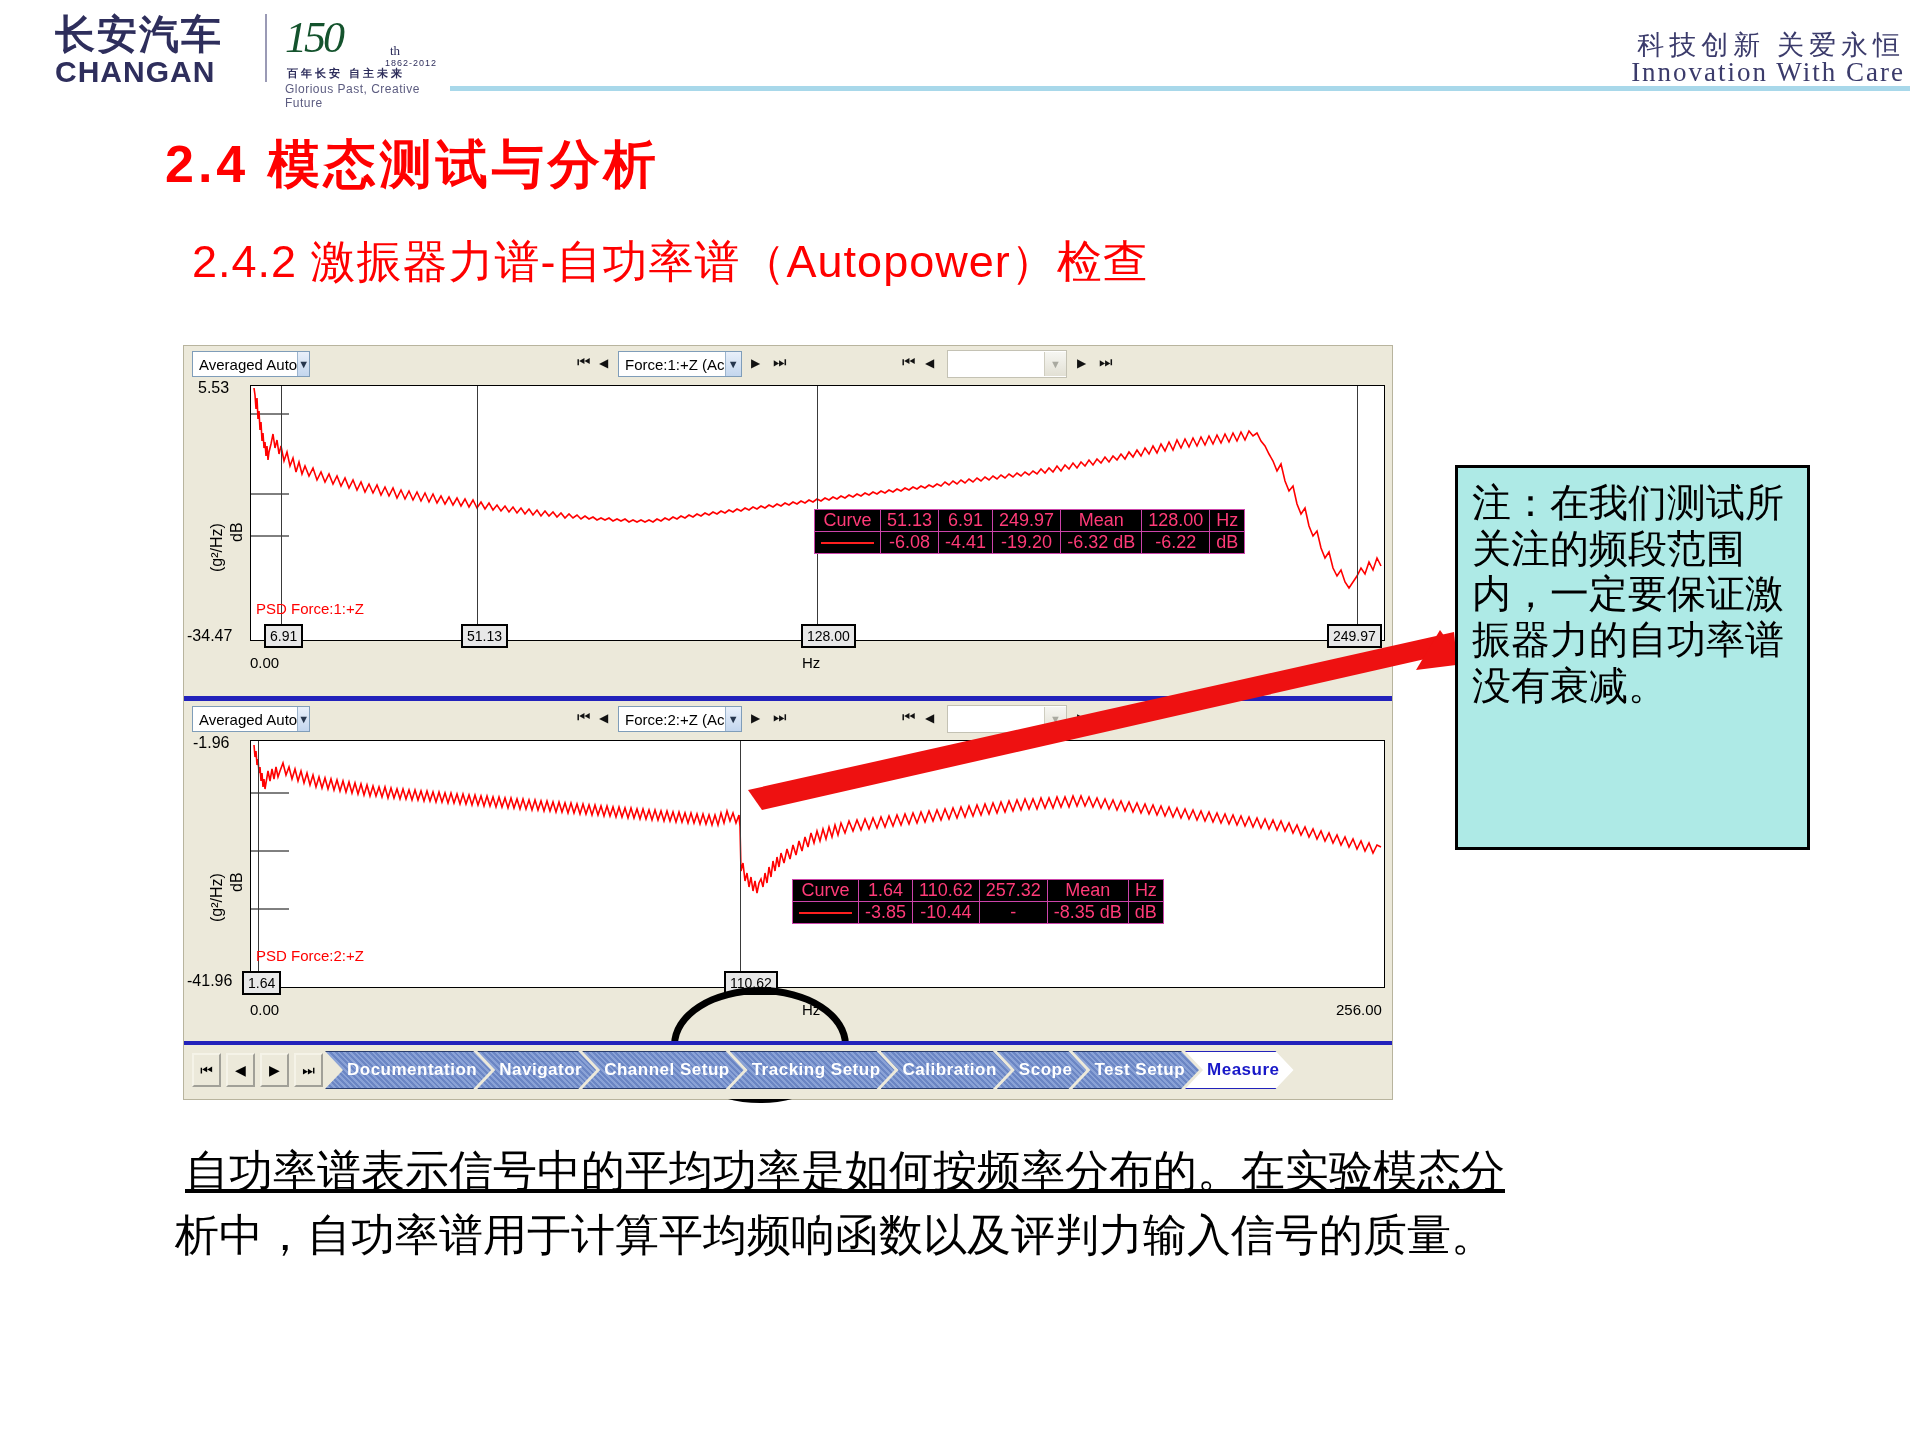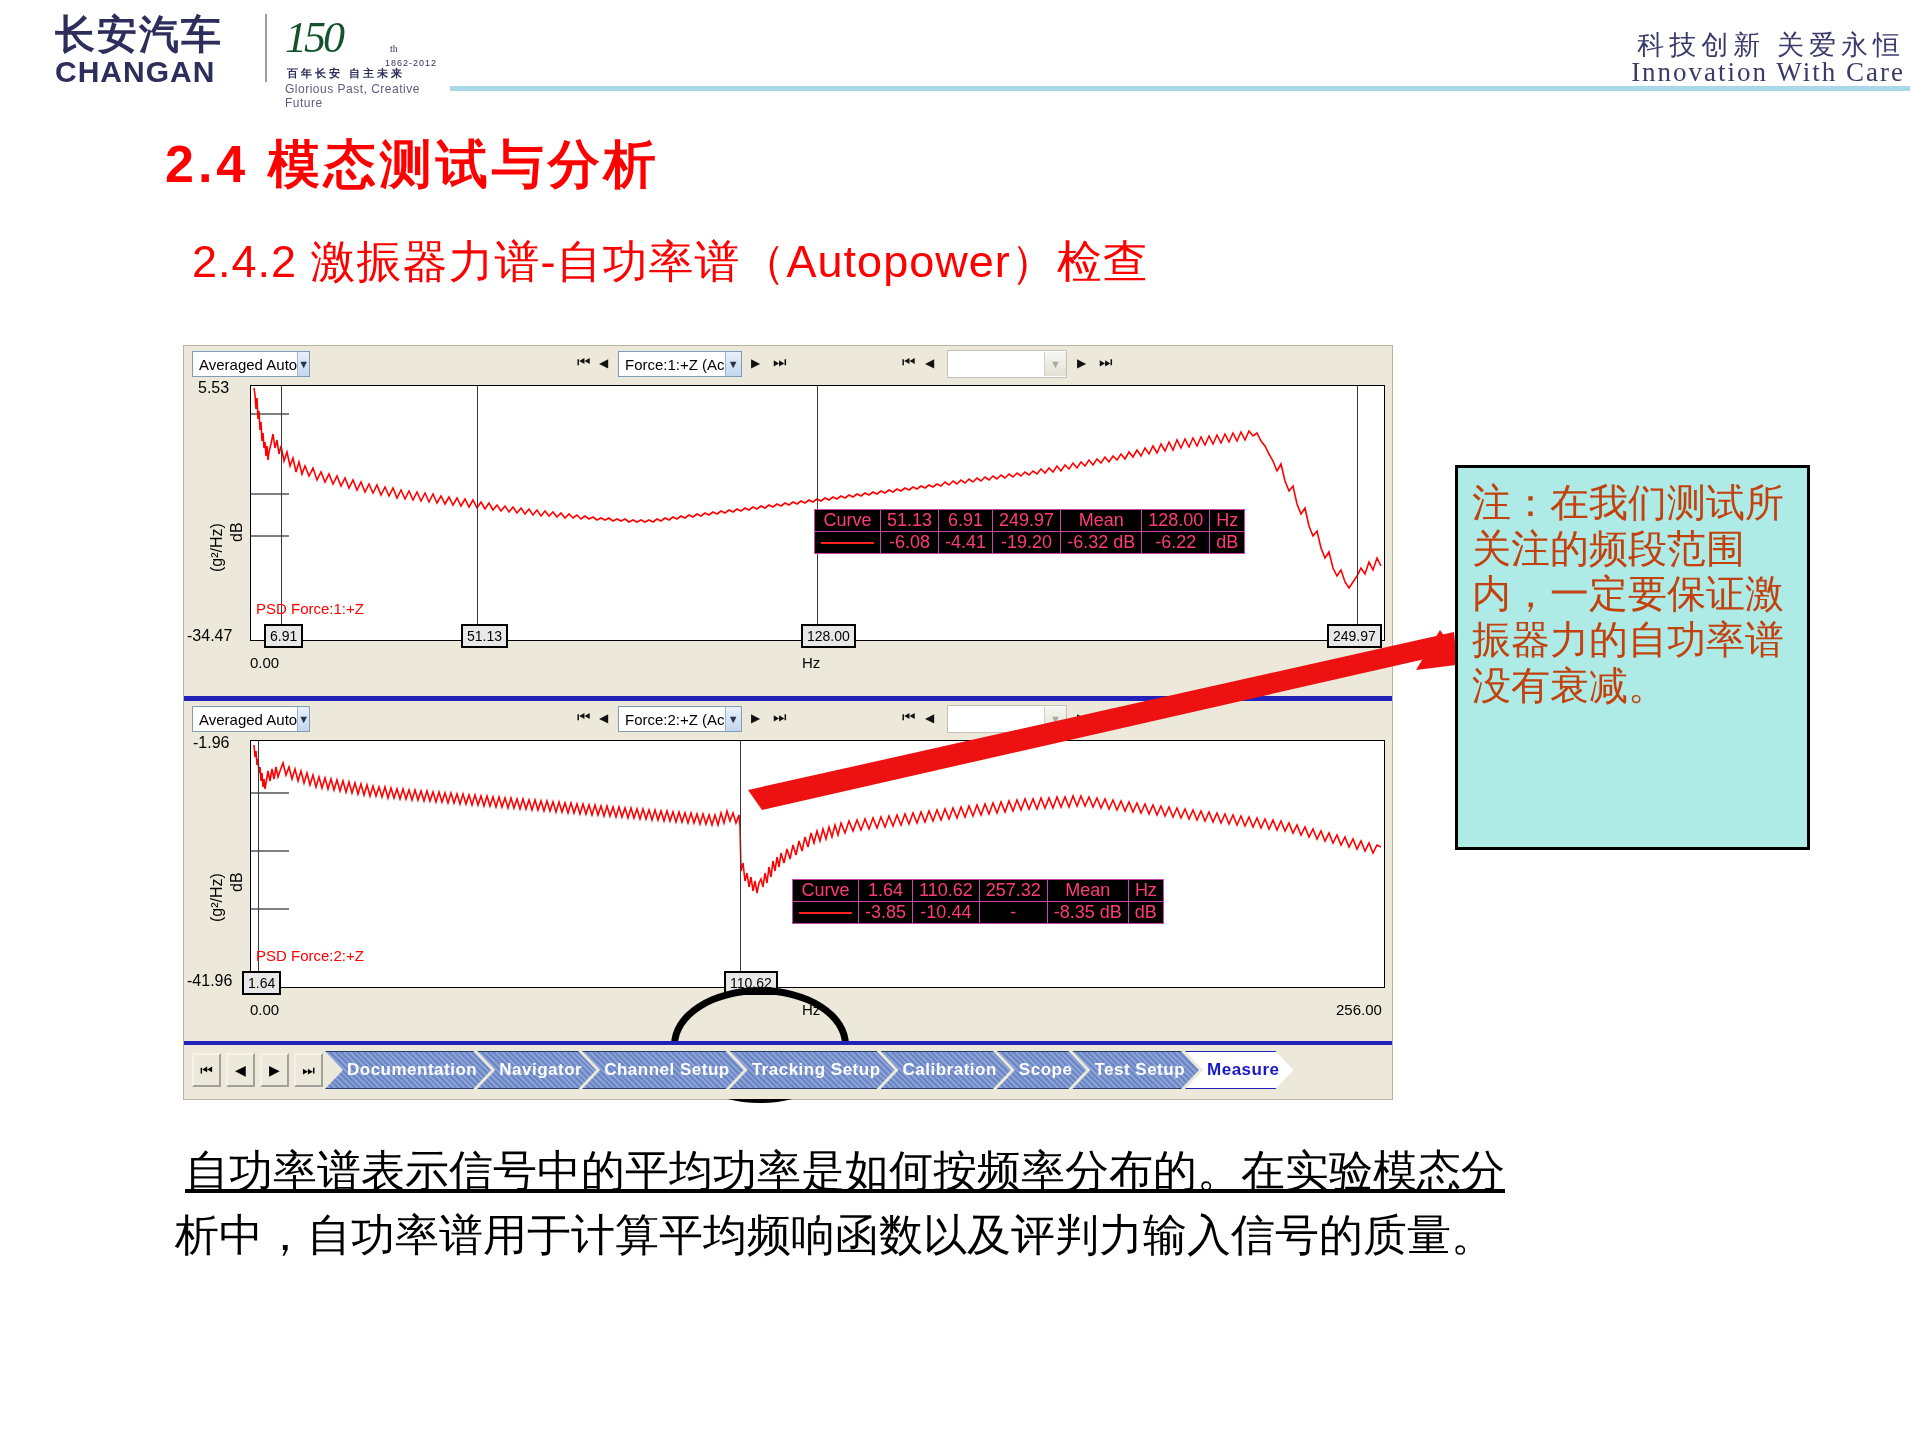--- a/index.html
+++ b/index.html
@@ -33,21 +33,21 @@
   .anniv { position:absolute; left:275px; top:16px; width:160px; height:62px; }
   .anniv-num {
     position:absolute; left:0; top:0;
     font-family:"Liberation Serif", serif;
     font-style:italic; font-weight:normal; font-size:44px; color:#14532d;
     line-height:1; letter-spacing:-3px;
   }
   .anniv-th {
     position:absolute; left:105px; top:27px;
     font-family:"Liberation Serif", serif;
-    font-size:10px; color:#2e2e5c;
+    font-size:13px; color:#2e2e5c;
   }
   .anniv-years {
     position:absolute; left:100px; top:42px;
     font-family:"Liberation Sans", sans-serif;
     font-size:9px; color:#2e2e5c; letter-spacing:1px;
   }
   .anniv-slogan-cn {
     position:absolute; left:2px; top:50px;
     font-family:"Liberation Sans", sans-serif;
     font-size:11px; font-weight:bold; color:#2e2e5c; letter-spacing:3px;
@@ -205,21 +205,21 @@
 
   
   #notebox {
     position:absolute; left:1455px; top:465px;
     width:355px; height:385px;
     background:#aeeae6; border:3px solid #000;
     padding:12px 14px 0 14px;
   }
   #notebox p {
     margin:0; font-family:"Liberation Serif", serif;
-    font-size:39px; line-height:1.17; color:#c2410c;
+    font-size:39px; line-height:1.17; color:#000000;
     letter-spacing:0px;
   }
   #arrow-svg { position:absolute; left:740px; top:630px; width:720px; height:190px; pointer-events:none; }
 
   
   #bodytext {
     position:absolute; left:175px; top:1140px; width:1620px;
     font-family:"Liberation Serif", serif;
     font-size:44px; line-height:1.45; color:#000;
     text-indent:0;

